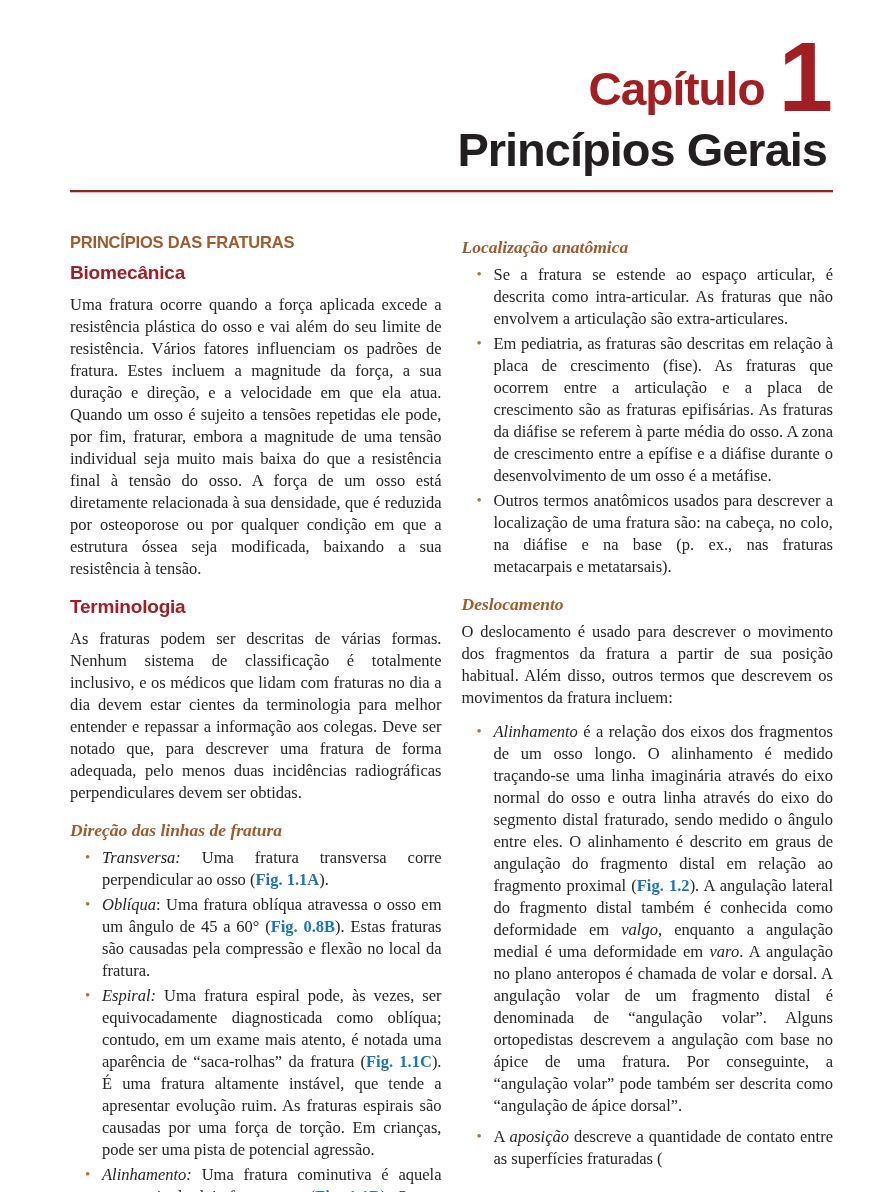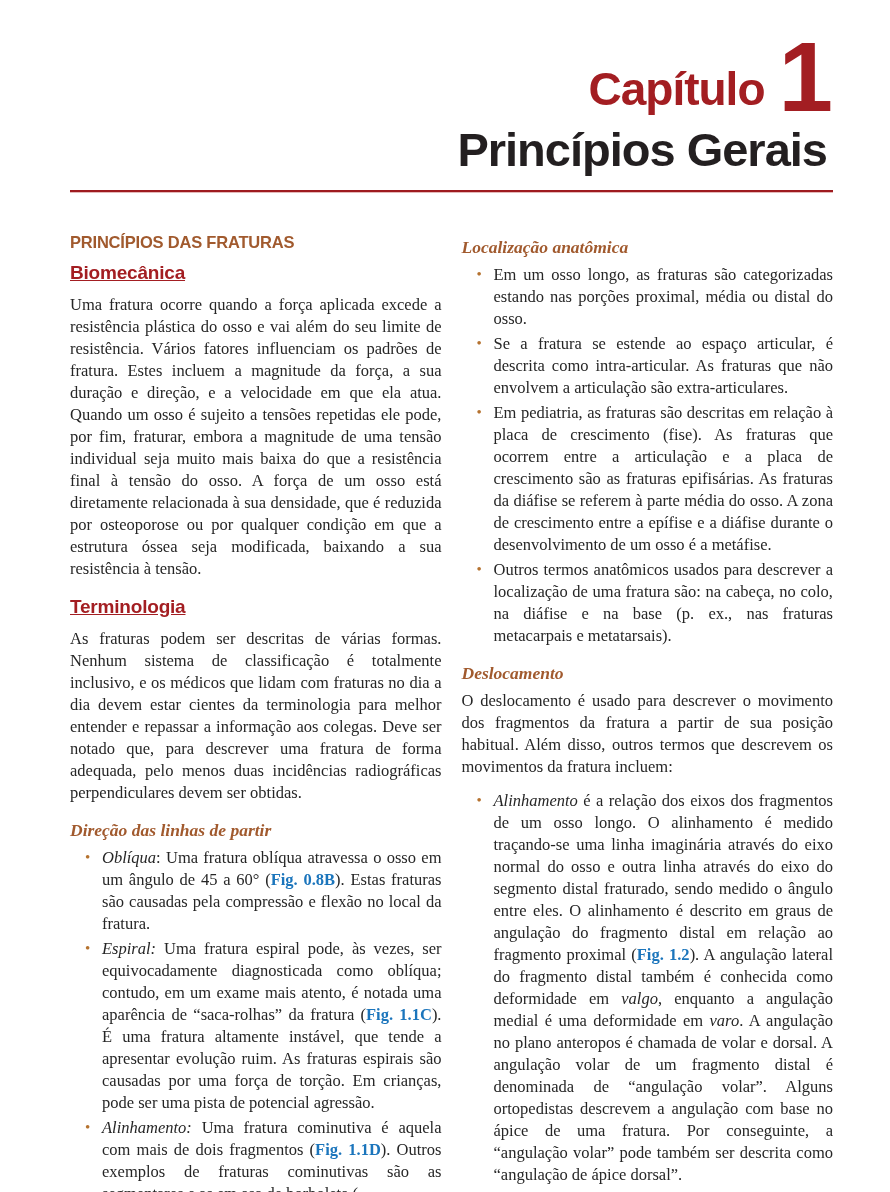--- a/index.html
+++ b/index.html
@@ -46,21 +46,20 @@
     font-family:Liberation Sans, sans-serif;
     font-weight:bold;color:var(--heading-brown);
     font-size:16.5px;letter-spacing:-0.2px;
     margin:0 0 10px 0;
   }
   .sub-head{
     font-family:"Liberation Sans", sans-serif;
     font-weight:bold;color:var(--chapter-red);
     font-size:19px;letter-spacing:-0.2px;
     margin:16px 0 10px 0;
-    text-decoration:underline;
   }
   .italic-head{
     font-family:"Liberation Serif", serif;
     font-style:italic;font-weight:bold;
     color:var(--heading-brown);
     font-size:17.5px;
     margin:16px 0 6px 0;
   }
   .italic-head.first{margin-top:4px;}
 
@@ -105,33 +104,33 @@
 
     <section class="col">
       <h2 class="sec-head">PRINCÍPIOS DAS FRATURAS</h2>
 
       <h3 class="sub-head" style="margin-top:10px">Biomecânica</h3>
       <p class="body-para">Uma fratura ocorre quando a força aplicada excede a resistência plástica do osso e vai além do seu limite de resistência. Vários fatores influenciam os padrões de fratura. Estes incluem a magnitude da força, a sua duração e direção, e a velocidade em que ela atua. Quando um osso é sujeito a tensões repetidas ele pode, por fim, fraturar, embora a magnitude de uma tensão individual seja muito mais baixa do que a resistência final à tensão do osso. A força de um osso está diretamente relacionada à sua densidade, que é reduzida por osteoporose ou por qualquer condição em que a estrutura óssea seja modificada, baixando a sua resistência à tensão.</p>
 
       <h3 class="sub-head">Terminologia</h3>
       <p class="body-para">As fraturas podem ser descritas de várias formas. Nenhum sistema de classificação é totalmente inclusivo, e os médicos que lidam com fraturas no dia a dia devem estar cientes da terminologia para melhor entender e repassar a informação aos colegas. Deve ser notado que, para descrever uma fratura de forma adequada, pelo menos duas incidências radiográficas perpendiculares devem ser obtidas.</p>
 
-      <h4 class="italic-head">Direção das linhas de partir</h4>
+      <h4 class="italic-head">Direção das linhas de fratura</h4>
       <ul class="bullets">
+        <li><span class="seg italic">Transversa: </span><span class="seg plain">Uma fratura transversa corre perpendicular ao osso (</span><span class="seg link">Fig. 1.1A</span><span class="seg plain">).</span></li>
         <li><span class="seg italic">Oblíqua</span><span class="seg plain">: Uma fratura oblíqua atravessa o osso em um ângulo de 45 a 60° (</span><span class="seg link">Fig. 0.8B</span><span class="seg plain">). Estas fraturas são causadas pela compressão e flexão no local da fratura.</span></li>
         <li><span class="seg italic">Espiral: </span><span class="seg plain">Uma fratura espiral pode, às vezes, ser equivocadamente diagnosticada como oblíqua; contudo, em um exame mais atento, é notada uma aparência de “saca-rolhas” da fratura (</span><span class="seg link">Fig. 1.1C</span><span class="seg plain">). É uma fratura altamente instável, que tende a apresentar evolução ruim. As fraturas espirais são causadas por uma força de torção. Em crianças, pode ser uma pista de potencial agressão.</span></li>
         <li><span class="seg italic">Alinhamento: </span><span class="seg plain">Uma fratura cominutiva é aquela com mais de dois fragmentos (</span><span class="seg link">Fig. 1.1D</span><span class="seg plain">). Outros exemplos de fraturas cominutivas são as segmentares e as em asa de borboleta (</span></li>
 
       </ul>
     </section>
 
     <section class="col">
       <h4 class="italic-head first">Localização anatômica</h4>
       <ul class="bullets">
-        <li>Em um osso longo, as fraturas são categorizadas estando nas porções proximal, média ou distal do osso.</li>
         <li>Se a fratura se estende ao espaço articular, é descrita como intra-articular. As fraturas que não envolvem a articulação são extra-articulares.</li>
         <li>Em pediatria, as fraturas são descritas em relação à placa de crescimento (fise). As fraturas que ocorrem entre a articulação e a placa de crescimento são as fraturas epifisárias. As fraturas da diáfise se referem à parte média do osso. A zona de crescimento entre a epífise e a diáfise durante o desenvolvimento de um osso é a metáfise.</li>
         <li>Outros termos anatômicos usados para descrever a localização de uma fratura são: na cabeça, no colo, na diáfise e na base (p. ex., nas fraturas metacarpais e metatarsais).</li>
       </ul>
 
       <h4 class="italic-head">Deslocamento</h4>
       <p class="body-para">O deslocamento é usado para descrever o movimento dos fragmentos da fratura a partir de sua posição habitual. Além disso, outros termos que descrevem os movimentos da fratura incluem:</p>
       <ul class="bullets spaced" style="margin-top:12px">
         <li><span class="seg italic">Alinhamento</span><span class="seg plain"> é a relação dos eixos dos fragmentos de um osso longo. O alinhamento é medido traçando-se uma linha imaginária através do eixo normal do osso e outra linha através do eixo do segmento distal fraturado, sendo medido o ângulo entre eles. O alinhamento é descrito em graus de angulação do fragmento distal em relação ao fragmento proximal (</span><span class="seg link">Fig. 1.2</span><span class="seg plain">). A angulação lateral do fragmento distal também é conhecida como deformidade em </span><span class="seg italic">valgo</span><span class="seg plain">, enquanto a angulação medial é uma deformidade em </span><span class="seg italic">varo</span><span class="seg plain">. A angulação no plano anteropos é chamada de volar e dorsal. A angulação volar de um fragmento distal é denominada de “angulação volar”. Alguns ortopedistas descrevem a angulação com base no ápice de uma fratura. Por conseguinte, a “angulação volar” pode também ser descrita como “angulação de ápice dorsal”.</span></li>
         <li><span class="seg plain">A </span><span class="seg italic">aposição</span><span class="seg plain"> descreve a quantidade de contato entre as superfícies fraturadas (</span></li>

